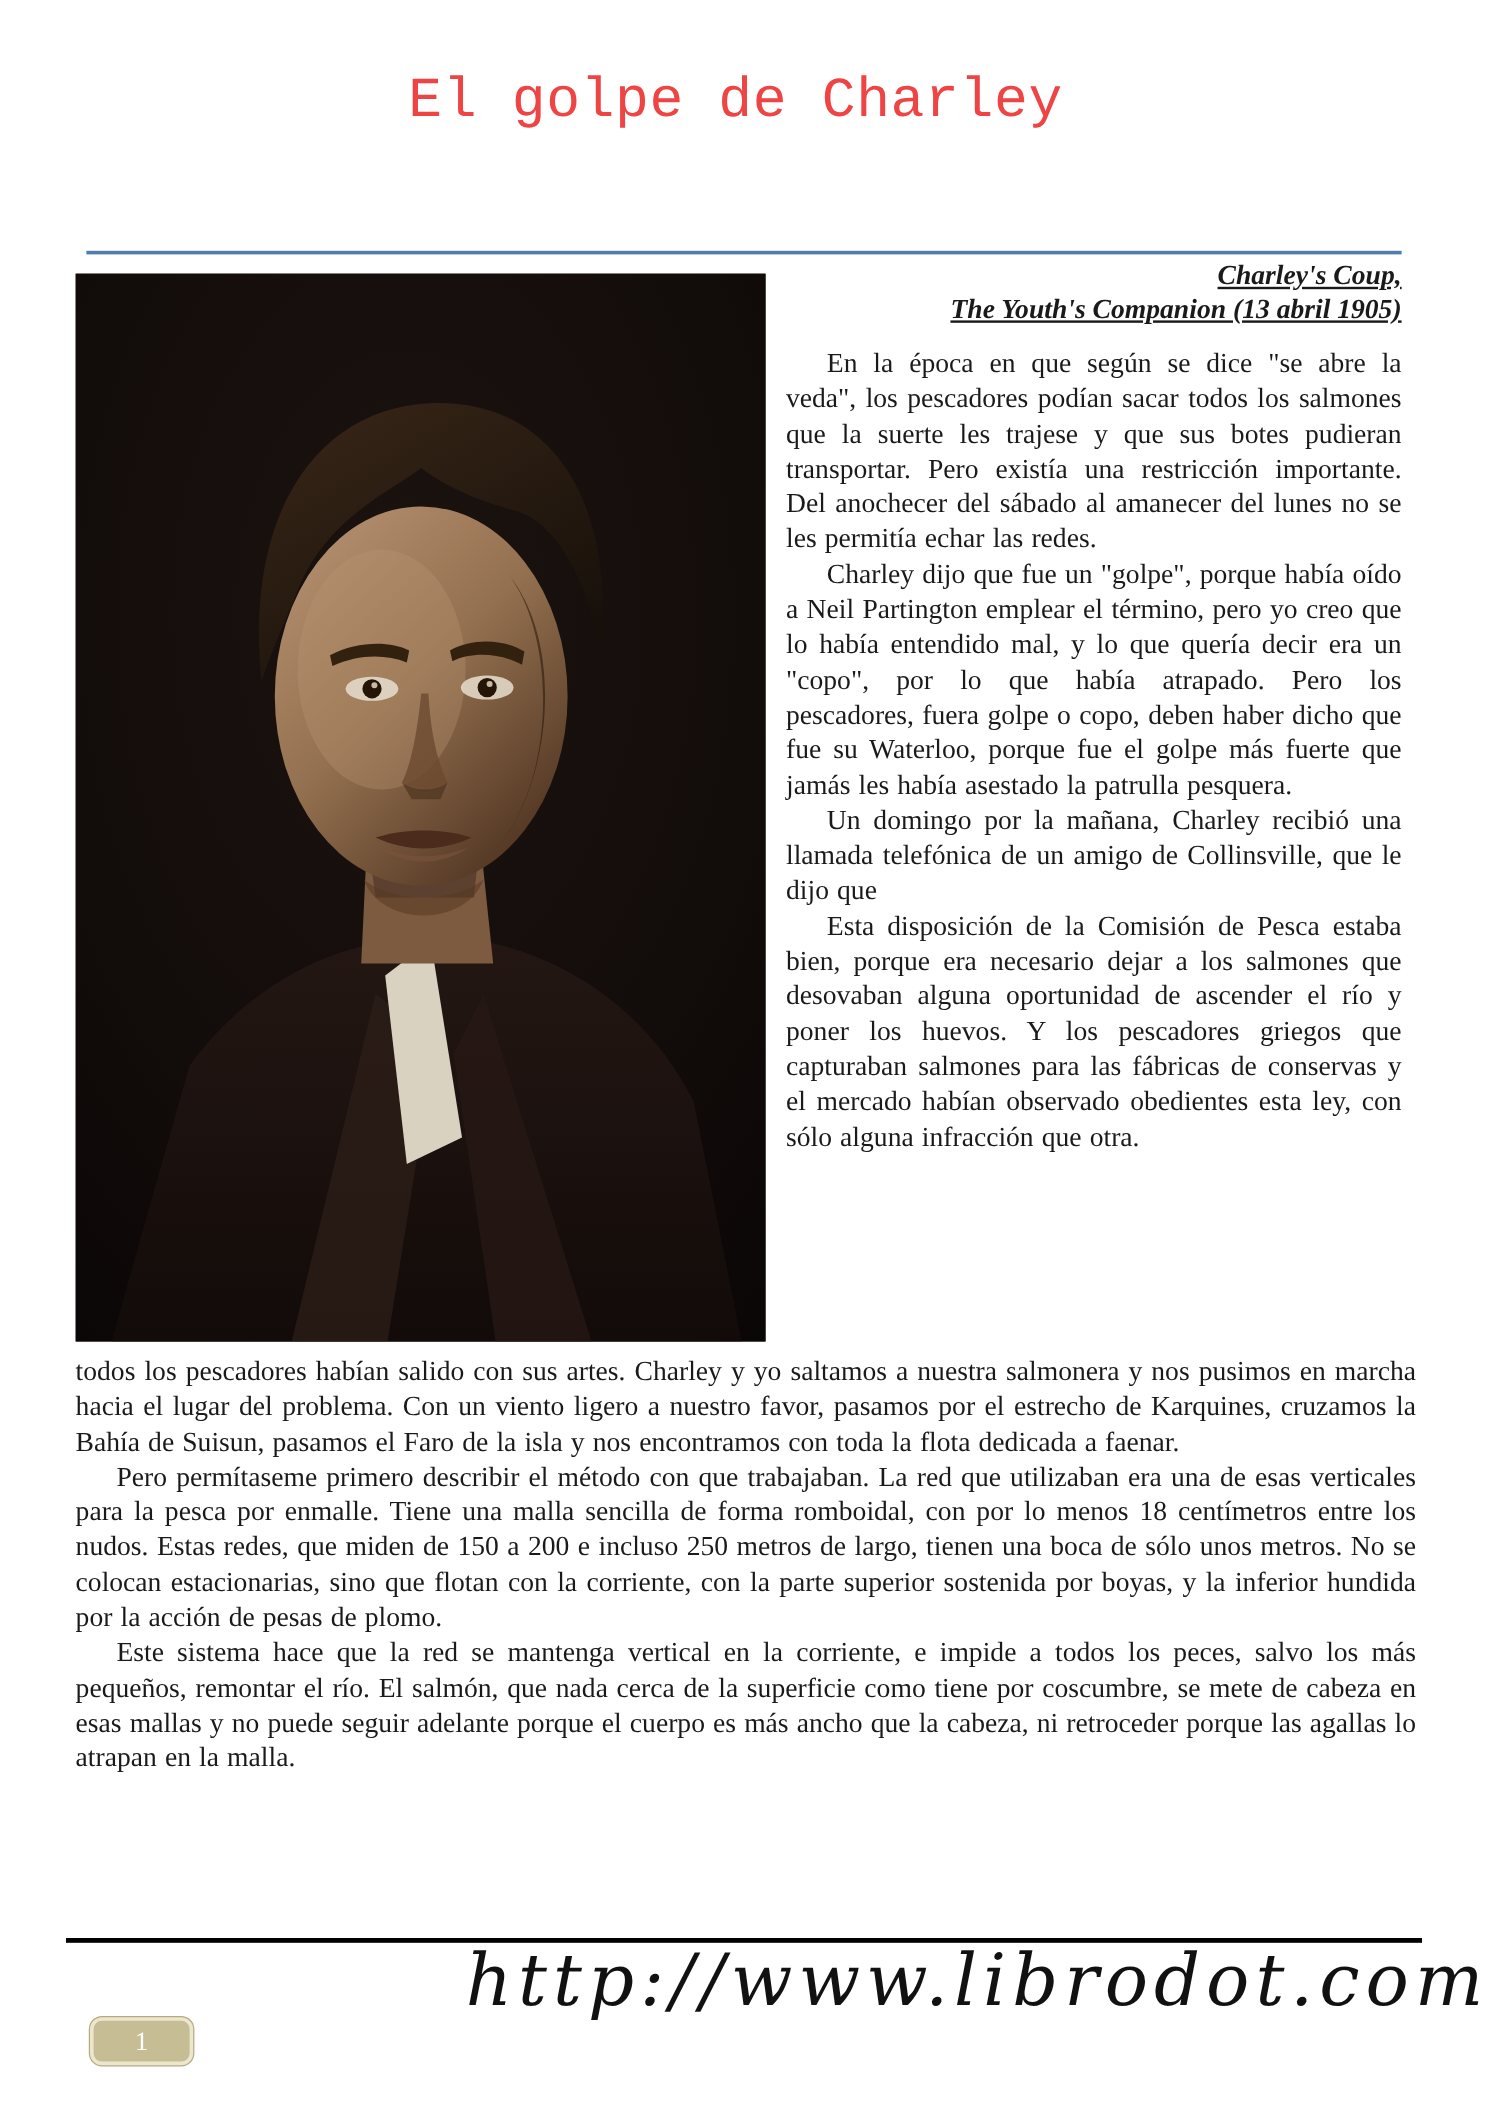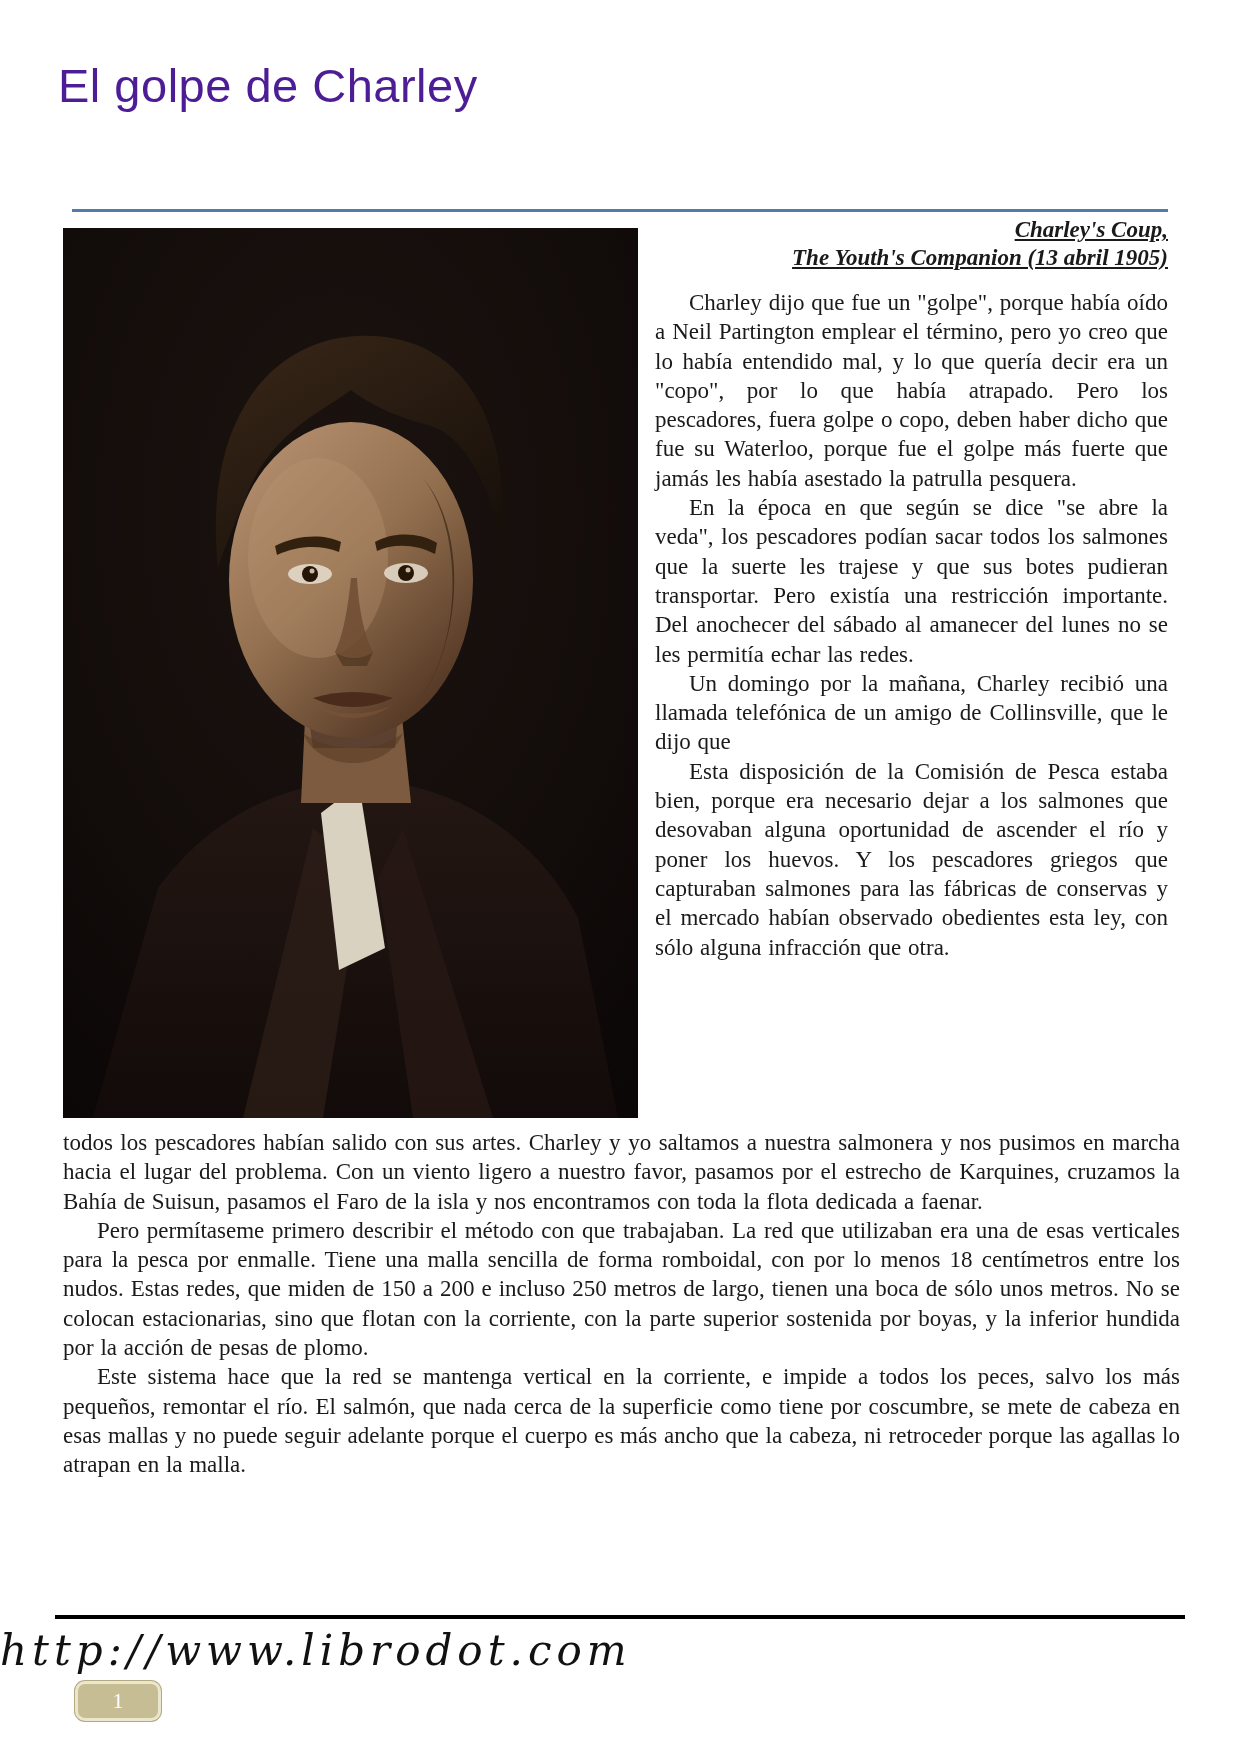--- a/index.html
+++ b/index.html
@@ -11,27 +11,28 @@
     position:relative;
     overflow:hidden;
   }
   .page{position:absolute;inset:0;}
 
   
   .title-block{
     position:absolute;left:58px;top:58px;width:1110px;
   }
   .book-title,.book-author{
-    color:#4c1d95;
-    font-family:Liberation Sans, sans-serif;
+    color:#ef4444;
+    font-family:Liberation Mono, monospace;
     font-weight:500;
     font-size:47px;
     line-height:56px;
     margin:0;
     letter-spacing:0.5px;
+    text-align:center;
   }
   .title-rule{
     position:absolute;left:72px;top:209px;width:1096px;height:3px;
     background:#507dab;
   }
 
   
   .portrait{
     position:absolute;left:63px;top:228px;width:575px;height:890px;
     background:#0d0808;
@@ -68,24 +69,24 @@
   .fulltext p.body-para{margin:0;}
   .fulltext p.no-indent{text-indent:0;}
 
   
   .footer-rule{
     position:absolute;left:55px;top:1615px;width:1130px;height:4px;
     background:#000000;
   }
   .footer-url{
     position:absolute;left:0;top:1622px;width:1241px;
-    text-align:left;
+    text-align:right;
     font-family:"DejaVu Serif", serif;
     font-style:italic;
-    font-size:42px;
+    font-size:60px;
     line-height:58px;
     letter-spacing:5px;
     color:#111111;
     text-decoration:none;
   }
   .page-badge{
     position:absolute;left:75px;top:1681px;width:86px;height:40px;
     background:#c6bd95;
     border:3px solid #ece6cd;
     border-radius:10px;
@@ -171,22 +172,22 @@
 
       <path d="M360,250 C400,300 402,420 350,480 C395,430 410,310 360,250 Z" fill="#2c1a0e" opacity="0.6"></path>
     </svg>
   </div>
 
   <div class="column">
     <p class="attribution">
       <span class="attr-line">Charley's Coup,</span>
       <span class="attr-line">The Youth's Companion (13 abril 1905)</span>
     </p>
+    <p class="body-para">En la época en que según se dice "se abre la veda", los pescadores podían sacar todos los salmones que la suerte les trajese y que sus botes pudieran transportar. Pero existía una restricción importante. Del anochecer del sábado al amanecer del lunes no se les permitía echar las redes.</p>
     <p class="body-para">Charley dijo que fue un "golpe", porque había oído a Neil Partington emplear el término, pero yo creo que lo había entendido mal, y lo que quería decir era un "copo", por lo que había atrapado. Pero los pescadores, fuera golpe o copo, deben haber dicho que fue su Waterloo, porque fue el golpe más fuerte que jamás les había asestado la patrulla pesquera.</p>
-    <p class="body-para">En la época en que según se dice "se abre la veda", los pescadores podían sacar todos los salmones que la suerte les trajese y que sus botes pudieran transportar. Pero existía una restricción importante. Del anochecer del sábado al amanecer del lunes no se les permitía echar las redes.</p>
     <p class="body-para">Un domingo por la mañana, Charley recibió una llamada telefónica de un amigo de Collinsville, que le dijo que</p>
     <p class="body-para">Esta disposición de la Comisión de Pesca estaba bien, porque era necesario dejar a los salmones que desovaban alguna oportunidad de ascender el río y poner los huevos. Y los pescadores griegos que capturaban salmones para las fábricas de conservas y el mercado habían observado obedientes esta ley, con sólo alguna infracción que otra.</p>
   </div>
 
   <div class="fulltext">
     <p class="body-para no-indent">todos los pescadores habían salido con sus artes. Charley y yo saltamos a nuestra salmonera y nos pusimos en marcha hacia el lugar del problema. Con un viento ligero a nuestro favor, pasamos por el estrecho de Karquines, cruzamos la Bahía de Suisun, pasamos el Faro de la isla y nos encontramos con toda la flota dedicada a faenar.</p>
     <p class="body-para">Pero permítaseme primero describir el método con que trabajaban. La red que utilizaban era una de esas verticales para la pesca por enmalle. Tiene una malla sencilla de forma romboidal, con por lo menos 18 centímetros entre los nudos. Estas redes, que miden de 150 a 200 e incluso 250 metros de largo, tienen una boca de sólo unos metros. No se colocan estacionarias, sino que flotan con la corriente, con la parte superior sostenida por boyas, y la inferior hundida por la acción de pesas de plomo.</p>
     <p class="body-para">Este sistema hace que la red se mantenga vertical en la corriente, e impide a todos los peces, salvo los más pequeños, remontar el río. El salmón, que nada cerca de la superficie como tiene por coscumbre, se mete de cabeza en esas mallas y no puede seguir adelante porque el cuerpo es más ancho que la cabeza, ni retroceder porque las agallas lo atrapan en la malla.</p>
   </div>
 

